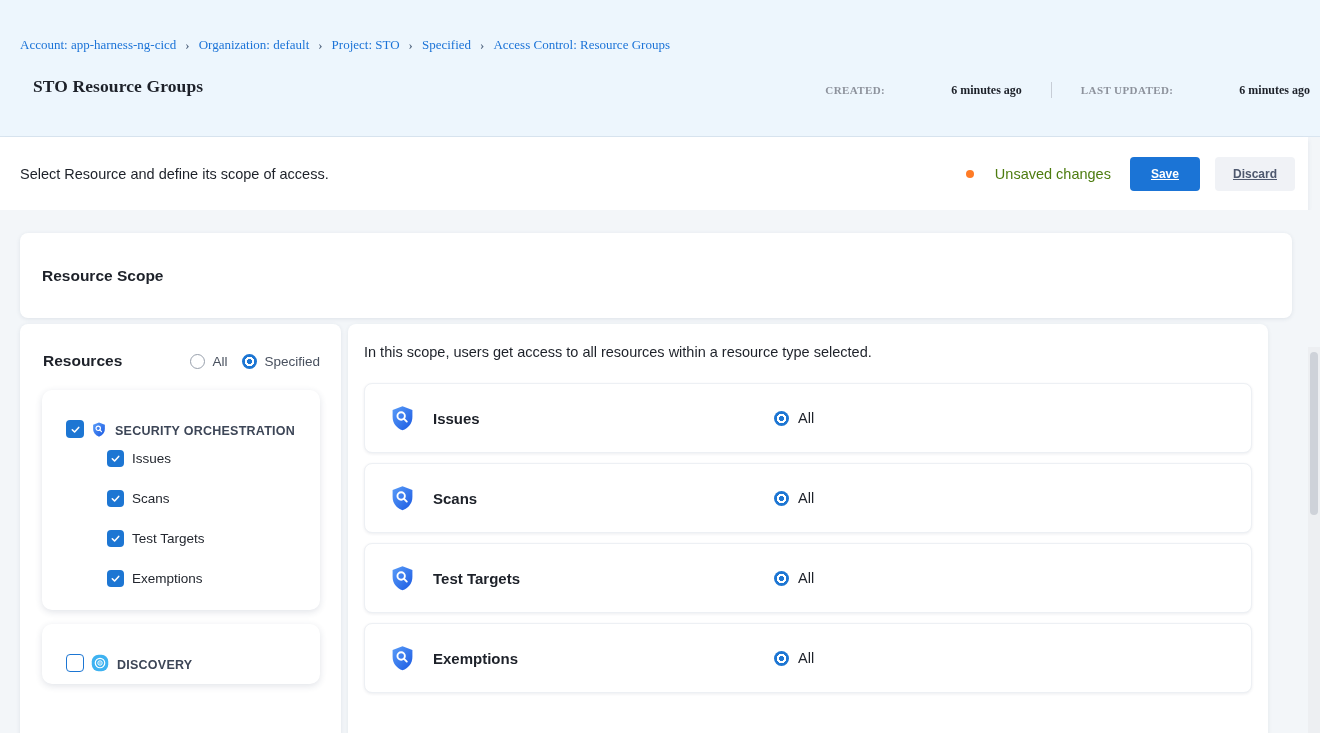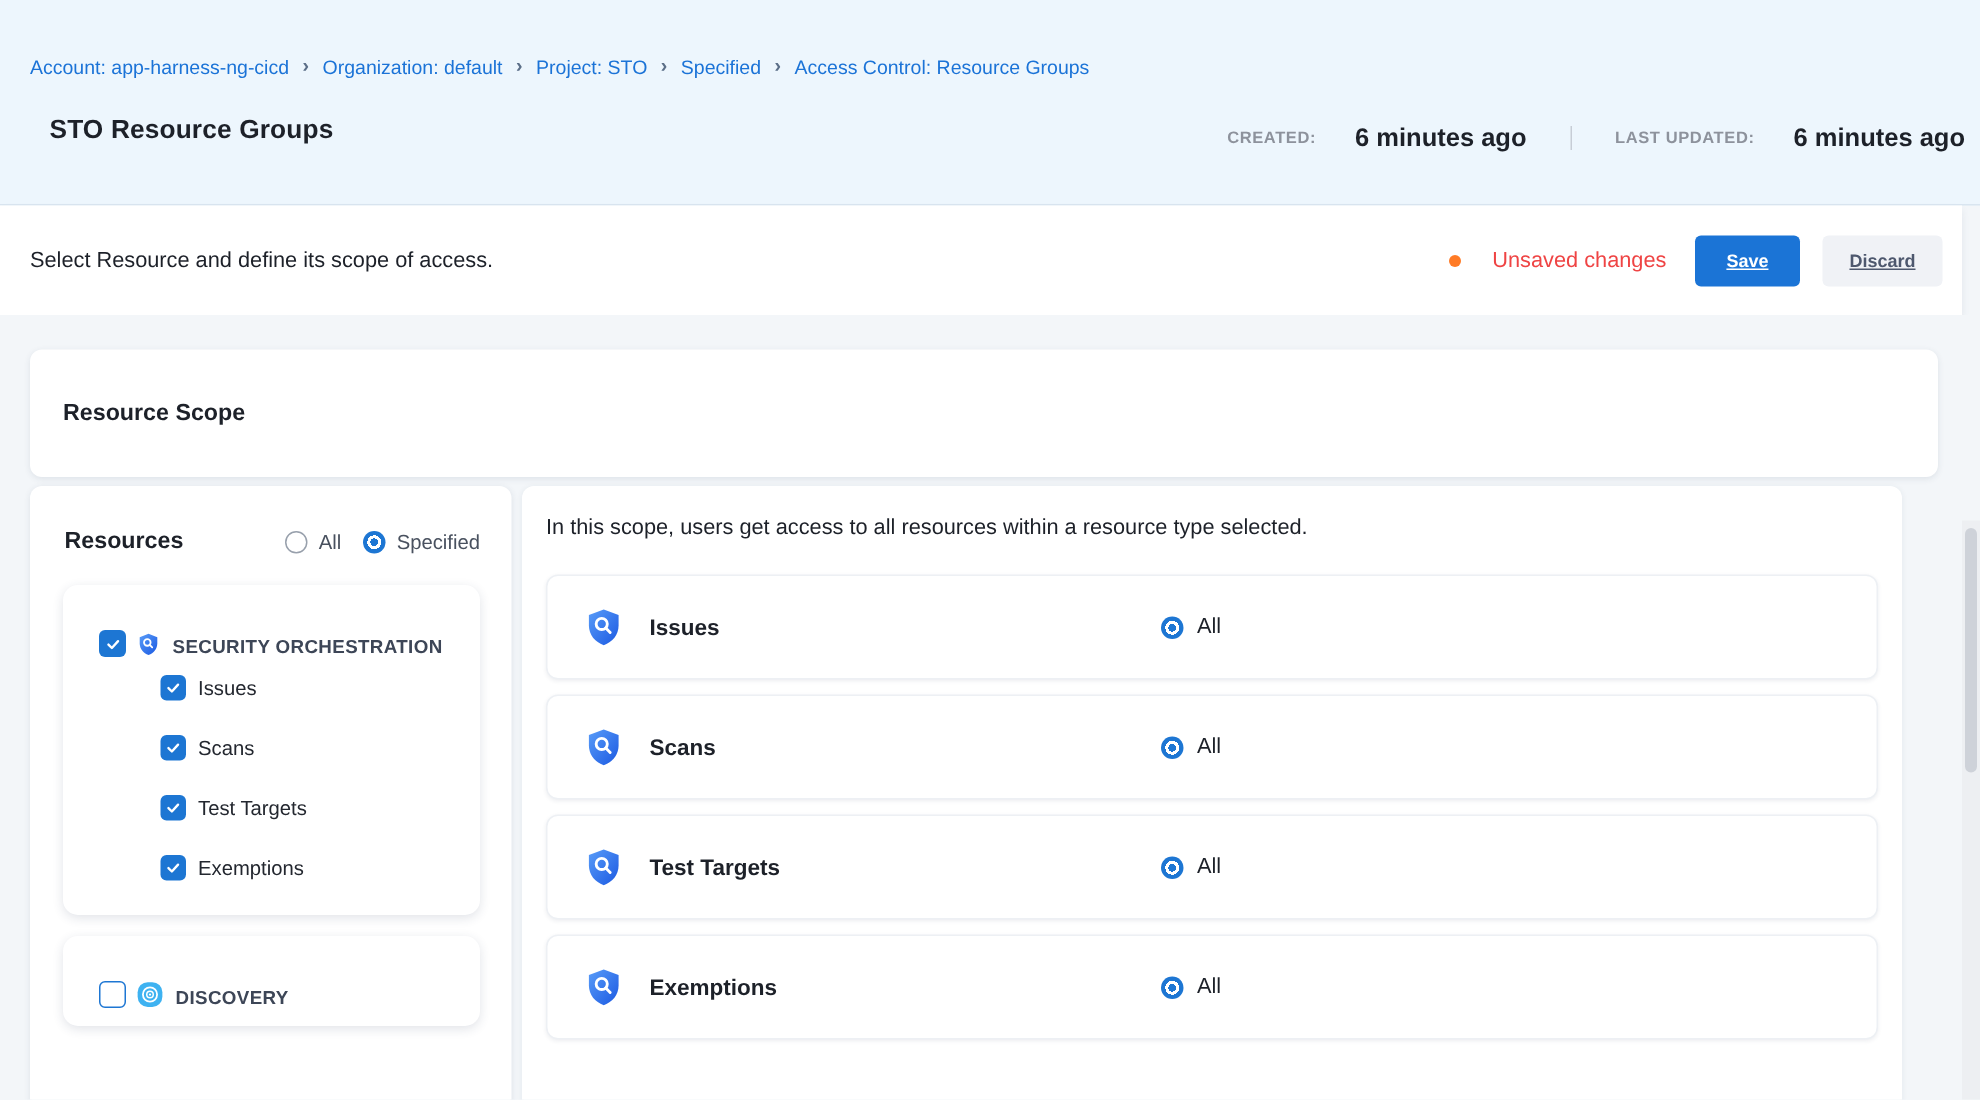--- a/index.html
+++ b/index.html
@@ -1,34 +1,34 @@
 <!DOCTYPE html>
 <html><head>
 <meta charset="utf-8">
 <style>
   * { margin:0; padding:0; box-sizing:border-box; }
   html,body { width:1320px; height:733px; overflow:hidden; }
   body { font-family:"Liberation Sans","DejaVu Sans",sans-serif; background:#f3f6f9; color:#1d2129; position:relative; }
 
   
-  .page-header { position:absolute; top:0; left:0; width:1320px; height:137px; background:#edf6fd; border-bottom:1px solid #d9e5f0; }
+  .page-header { position:absolute; top:0; left:0; width:1320px; height:137px; background:#edf6fd; border-bottom:1px solid #d9e5f0;font-family:Liberation Serif, serif; }
   .breadcrumb { position:absolute; left:20px; top:37px; display:flex; align-items:center; gap:9px; font-size:13px; white-space:nowrap; }
   .crumb { color:#1b73d7; cursor:pointer; }
   .sep { color:#5c6f88; font-size:13px; font-weight:600; line-height:1; transform:translateY(-1px); }
   .page-title { position:absolute; left:33px; top:76px; font-size:17.5px; font-weight:600; color:#1d2129; letter-spacing:.1px; }
   .meta { position:absolute; right:10px; top:82px; display:flex; align-items:center; gap:26px; }
   .meta-label { font-size:11px; font-weight:600; color:#8d929c; letter-spacing:.4px; }
-  .meta-value { font-size:17px; font-weight:700; color:#1d2129; }
+  .meta-value { font-size:12px; font-weight:700; color:#1d2129;margin-left:40px; }
   .meta-divider { width:1px; height:16px; background:#c7cdd6; margin:0 3px; }
 
   
   .toolbar { position:absolute; top:137px; left:0; width:1308px; height:73px; background:#fff; display:flex; align-items:center; padding:0 13px 0 20px; box-shadow:0 3px 5px rgba(50,70,100,.09); }
   .toolbar-desc { font-size:14.5px; color:#1d2129; }
   .toolbar-right { margin-left:auto; display:flex; align-items:center; }
-  .unsaved { display:flex; align-items:center; gap:21px; color:#ef4444; font-size:14.5px; margin-right:19px; }
+  .unsaved { display:flex; align-items:center; gap:21px; color:#4d7c0f; font-size:14.5px; margin-right:19px; }
   .unsaved-dot { width:8px; height:8px; border-radius:50%; background:#ff7b26; }
   .btn { border:none; border-radius:4px; height:34px; font-family:inherit; font-size:12px; font-weight:700; cursor:pointer;text-decoration:underline; }
   .btn-save { background:#1b74d6; color:#fff; padding:0 21px; margin-right:15px; }
   .btn-discard { background:#f0f2f6; color:#4e586e; padding:0 18px; }
 
   
   .page-body { position:absolute; top:210px; left:0; width:1320px; height:523px; background:#f3f6f9; }
 
   .scope-card { position:absolute; left:20px; top:23px; width:1272px; height:85px; background:#fff; border-radius:8px; box-shadow:0 1px 4px rgba(40,60,90,.1); display:flex; align-items:center; padding-left:22px; }
   .scope-label { font-size:15.5px; font-weight:700; margin-right:32px; }

